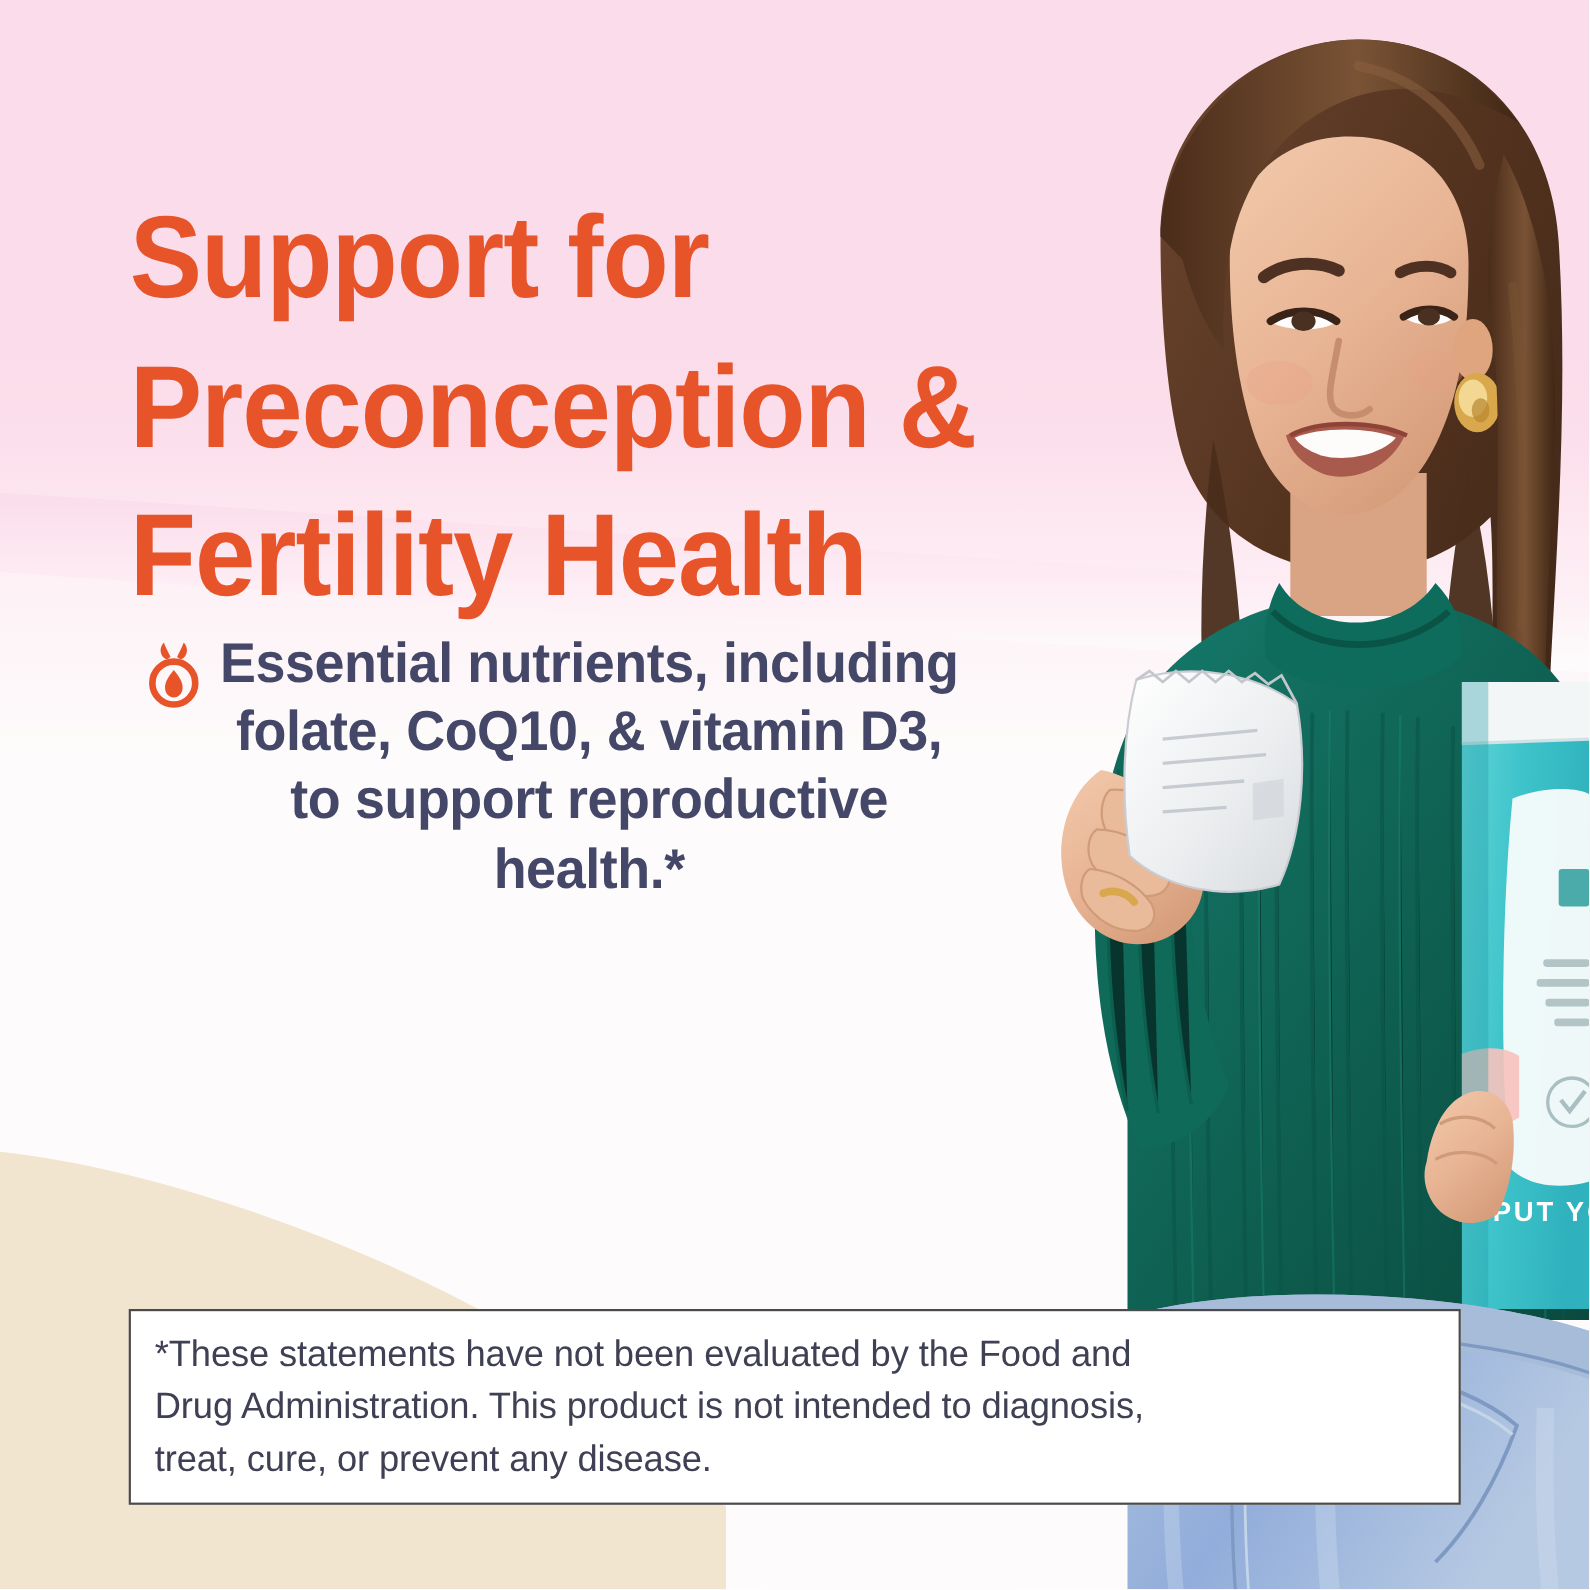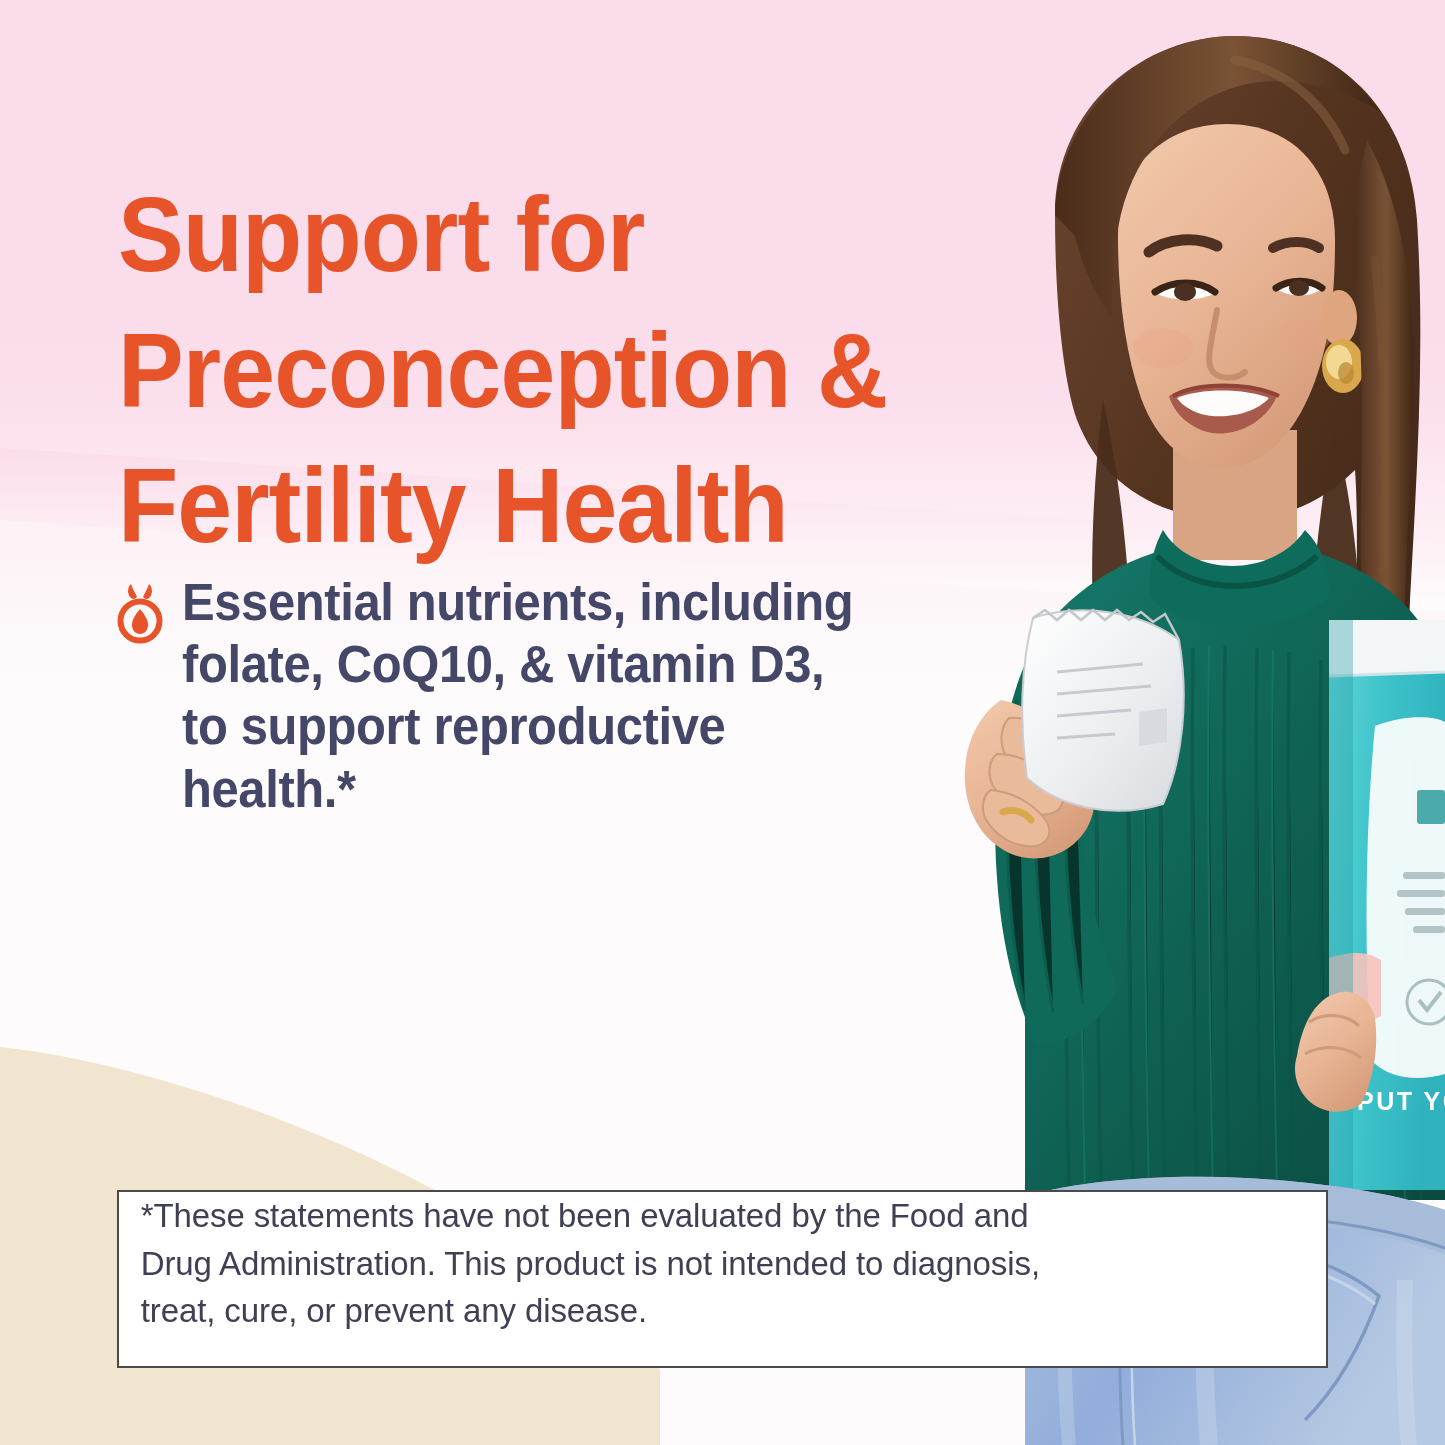--- a/index.html
+++ b/index.html
@@ -35,41 +35,41 @@
     font-weight:700;
     font-size:106px;
     line-height:1.28;
     letter-spacing:-1px;
     transform:scaleX(.93);
     transform-origin:left top;
   }
   .headline .ln{display:block;white-space:nowrap;}
 
   
-  .bullets{position:absolute;left:112px;top:572px;width:880px;}
+  .bullets{position:absolute;left:130px;top:572px;width:880px;text-align:center;}
   .bullet{display:flex;align-items:flex-start;margin-bottom:60px;}
   .bullet-icon{flex:0 0 auto;width:56px;height:60px;margin-right:14px;margin-top:12px;}
   .bullet-text{
     color:#454768;
     font-family:"Liberation Sans Narrow","Liberation Sans",sans-serif;
     font-weight:700;
     font-size:51px;
     line-height:1.22;
     letter-spacing:-.4px;
     transform:scaleX(.96);
     transform-origin:left top;
   }
 
   
   .disclaimer{
     position:absolute;left:117px;top:1190px;width:1211px;height:178px;
     background:#ffffff;
     border:2px solid #4a4a4a;
     box-sizing:border-box;
-    display:flex;align-items:flex-start;
+    display:flex;align-items:center;
   }
   .disclaimer-text{
     color:#3f4054;
     font-family:"Liberation Sans Narrow","Liberation Sans",sans-serif;
     font-weight:400;
     font-size:33.5px;
     line-height:1.42;
     padding:0 22px;
     letter-spacing:-.1px;
     transform:scaleX(.985);

